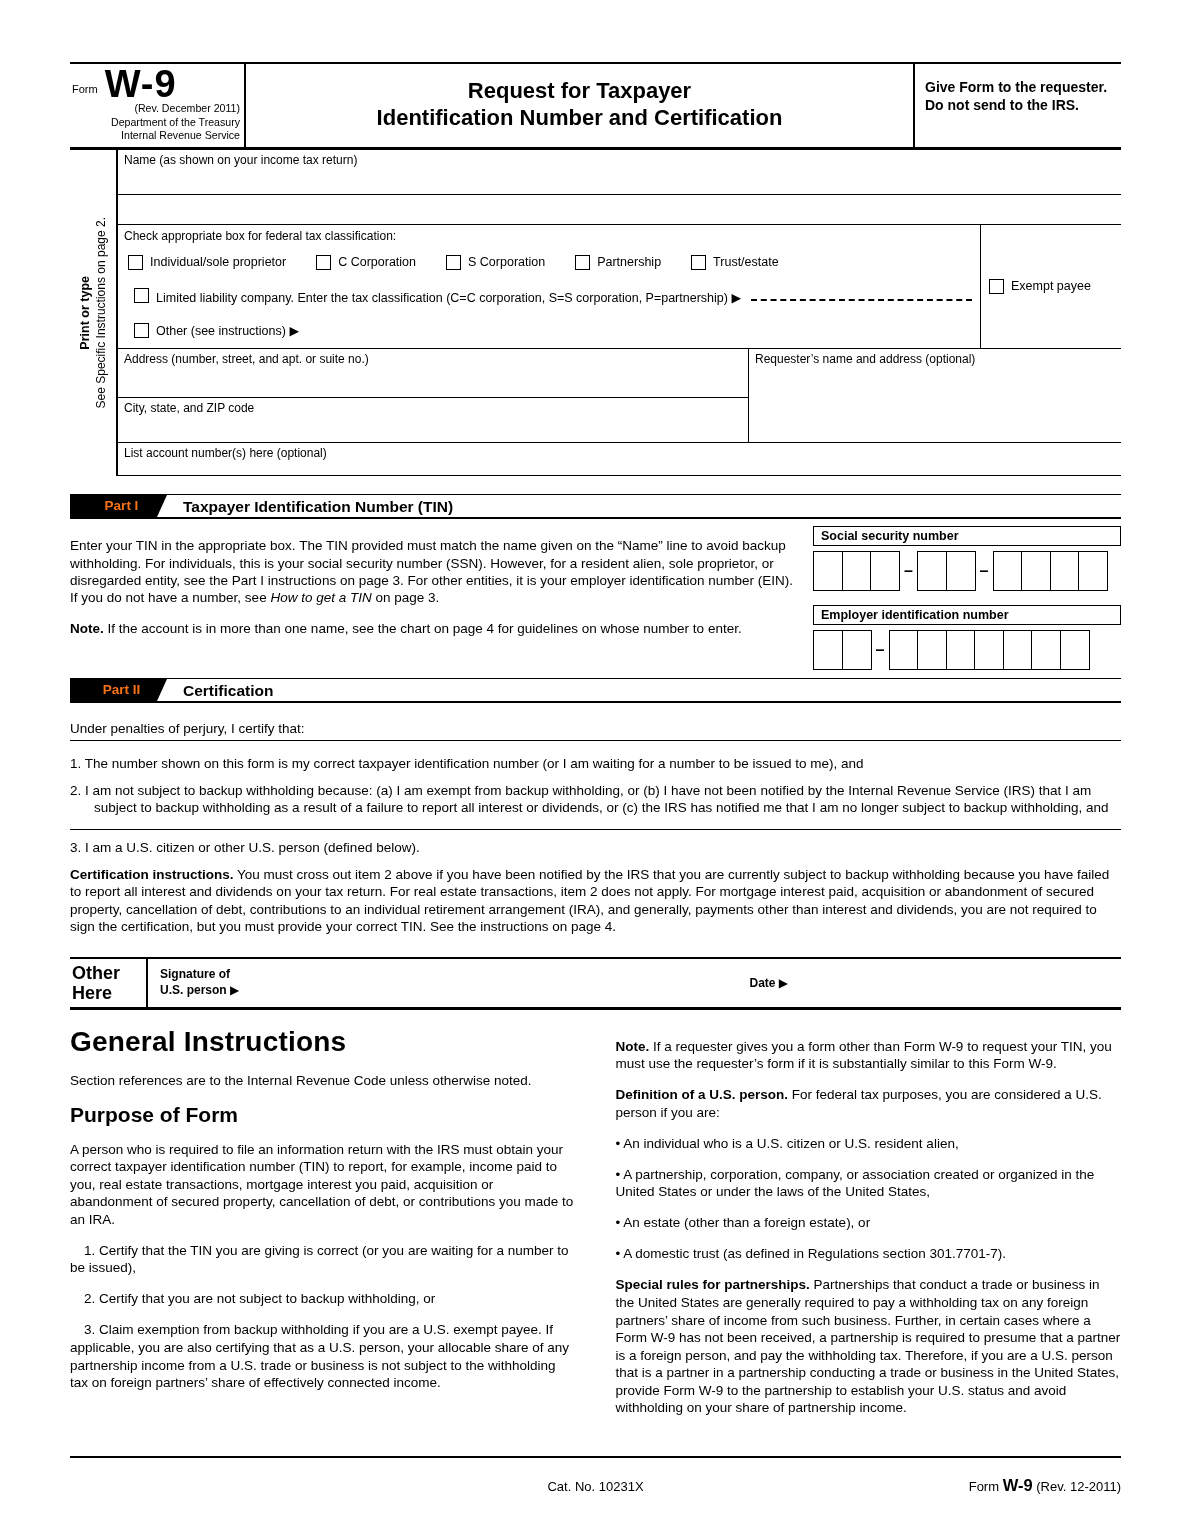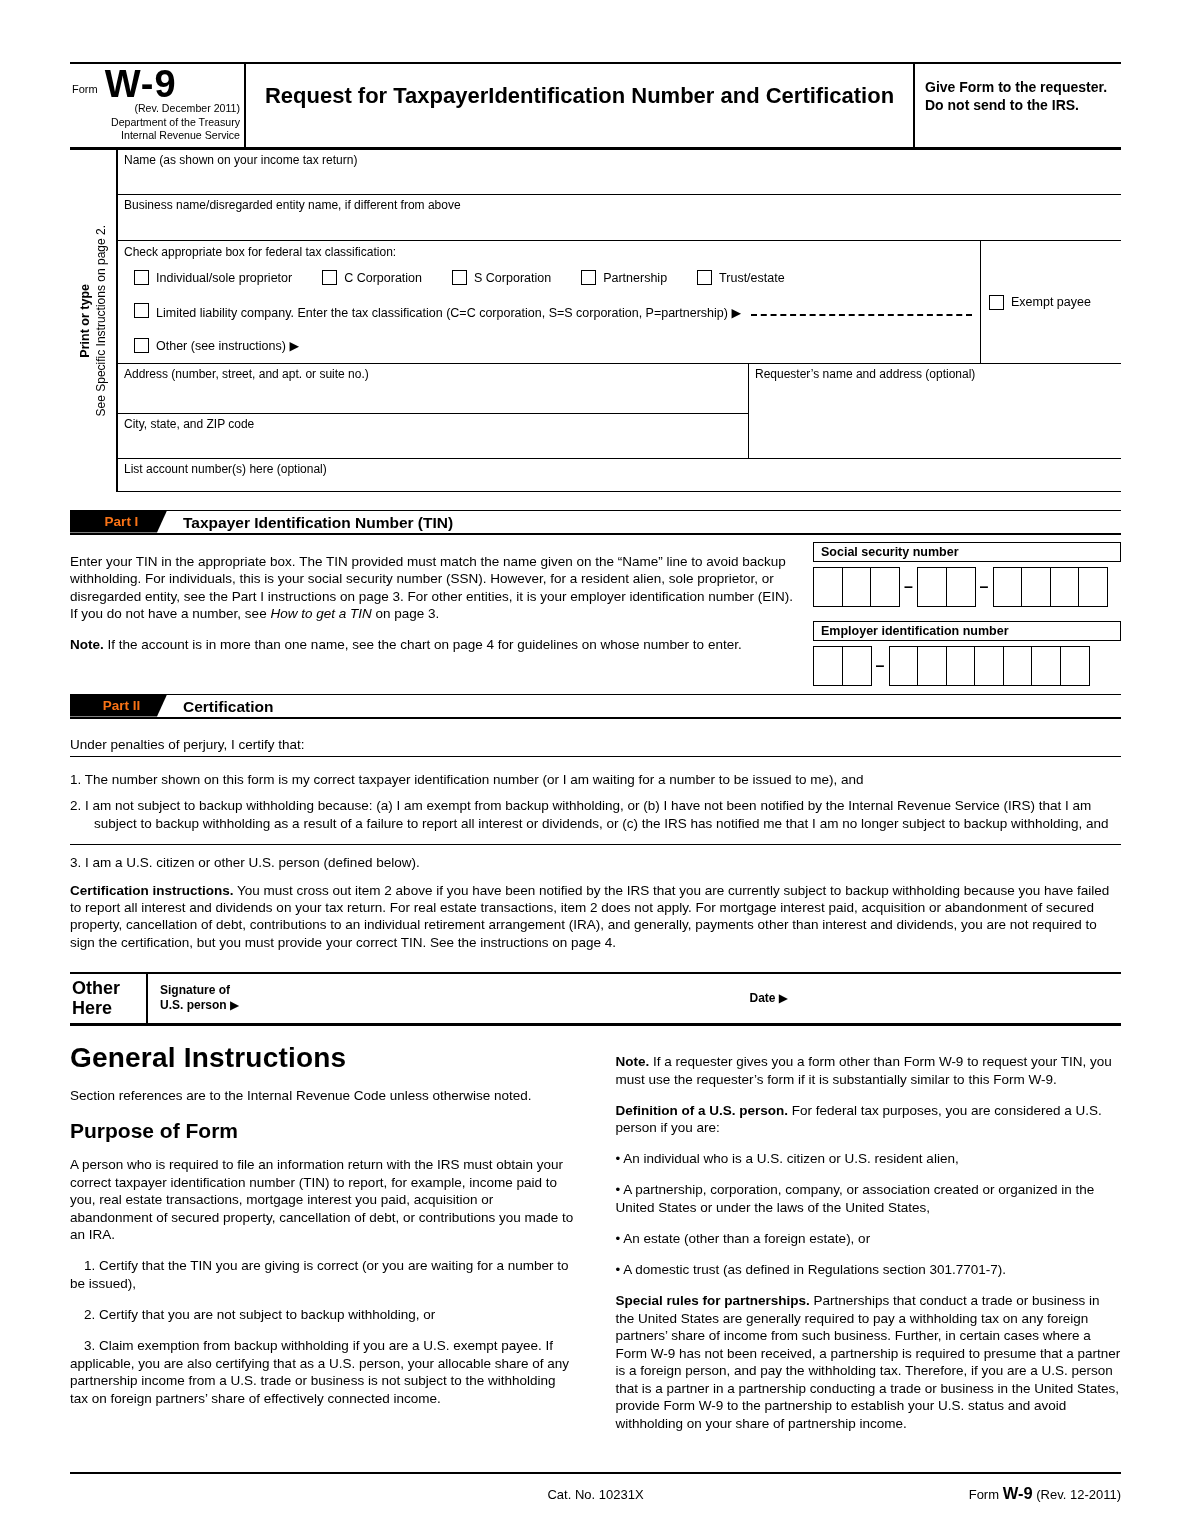--- a/index.html
+++ b/index.html
@@ -8,38 +8,38 @@
   .sheet{width:1187px;height:1536px;box-sizing:border-box;background:#fff;
          padding:62px 66px 0 70px;outline:1px solid #e4e4e4;}
 
   
   .header{display:flex;border-top:2px solid #000;border-bottom:3px solid #000;}
   .h-left{width:168px;flex:none;border-right:2px solid #000;padding:3px 4px 4px 2px;}
   .h-form-line{display:flex;align-items:flex-end;gap:7px;}
   .h-form-word{font-size:11px;padding-bottom:7px;}
   .h-form-number{font-size:38px;font-weight:bold;line-height:.92;letter-spacing:1px;}
   .h-small{font-size:10.6px;line-height:1.28;text-align:right;}
-  .h-center{flex:1;display:flex;flex-direction:row;justify-content:center;text-align:center;
-            font-weight:bold;font-size:22px;line-height:1.22;padding:19px 10px;}
+  .h-center{flex:1;display:flex;flex-direction:column;justify-content:center;text-align:center;
+            font-weight:bold;font-size:22px;line-height:1.22;padding:10px 10px;}
   .h-right{width:190px;flex:none;border-left:2px solid #000;padding:14px 6px 6px 10px;
            font-weight:bold;font-size:14px;line-height:1.3;}
 
   
   .form-body{display:flex;}
   .rot-col{width:46px;flex:none;display:flex;justify-content:center;align-items:center;gap:2px;}
   .vert{writing-mode:vertical-rl;transform:rotate(180deg);font-size:12px;white-space:nowrap;}
   .vert.b{font-weight:bold;font-size:12.5px;}
   .fields{flex:1;border-left:2px solid #000;}
   .f-label{font-size:12px;line-height:1.3;}
   .f-row{border-bottom:1.5px solid #000;padding:3px 6px 0 6px;}
   .f-input{height:26px;cursor:text;}
 
   .class-block{display:flex;border-bottom:1.5px solid #000;}
   .class-main{flex:1;padding:4px 0 8px 6px;min-width:0;}
-  .cb-row{display:flex;align-items:center;margin:10px 0 0 10px;}
+  .cb-row{display:flex;align-items:center;margin:10px 0 0 4px;}
   .cb-item{display:flex;align-items:center;margin-right:30px;font-size:12.5px;cursor:pointer;}
   .cb{width:13px;height:13px;border:1.5px solid #000;background:#fff;display:inline-block;
       margin-right:7px;flex:none;cursor:pointer;}
   .llc-row{display:flex;align-items:flex-end;margin:18px 0 0 10px;font-size:12.5px;}
   .llc-row .cb{margin-bottom:2px;}
   .dotted{flex:1;border-bottom:2px dashed #000;margin:0 8px 4px 10px;min-width:60px;}
   .other-row{display:flex;align-items:center;margin:18px 0 2px 10px;font-size:12.5px;}
   .exempt-cell{width:132px;flex:none;border-left:1.5px solid #000;display:flex;align-items:center;
                padding-left:8px;font-size:12.5px;}
 
@@ -96,21 +96,21 @@
 
   
   .instructions{display:flex;gap:40px;margin-top:14px;min-height:424px;}
   .col{flex:1;min-width:0;}
   .gi-title{font-size:28px;font-weight:bold;margin:2px 0 9px 0;letter-spacing:.2px;}
   .pf-title{font-size:21px;font-weight:bold;margin:14px 0 9px 0;}
   .ip{font-size:13.5px;line-height:1.3;margin-bottom:10px;}
   .ip.ind{text-indent:14px;}
 
   
-  .footer{display:flex;align-items:baseline;border-top:2px solid #000;margin-top:8px;padding-top:10px;}
+  .footer{display:flex;align-items:baseline;border-top:2px solid #000;margin-top:8px;padding-top:18px;}
   .f-spacer{flex:1;}
   .f-cat{flex:none;font-size:13px;}
   .f-right{flex:1;text-align:right;font-size:13px;}
   .f-right .fw{font-weight:bold;font-size:16.5px;}
 </style>
 </head>
 <body>
 
 <div class="sheet">
 
@@ -138,21 +138,20 @@
     </div>
 
     <div class="fields">
 
       <div class="f-row">
         <div class="f-label">Name (as shown on your income tax return)</div>
         <div class="f-input"></div>
       </div>
 
       <div class="f-row">
-        <div class="f-label">Business name/disregarded entity name, if different from above</div>
         <div class="f-input"></div>
       </div>
 
       <div class="class-block">
         <div class="class-main">
           <div class="f-label">Check appropriate box for federal tax classification:</div>
 
           <div class="cb-row">
             <span class="cb-item">
               <span class="cb"></span>

